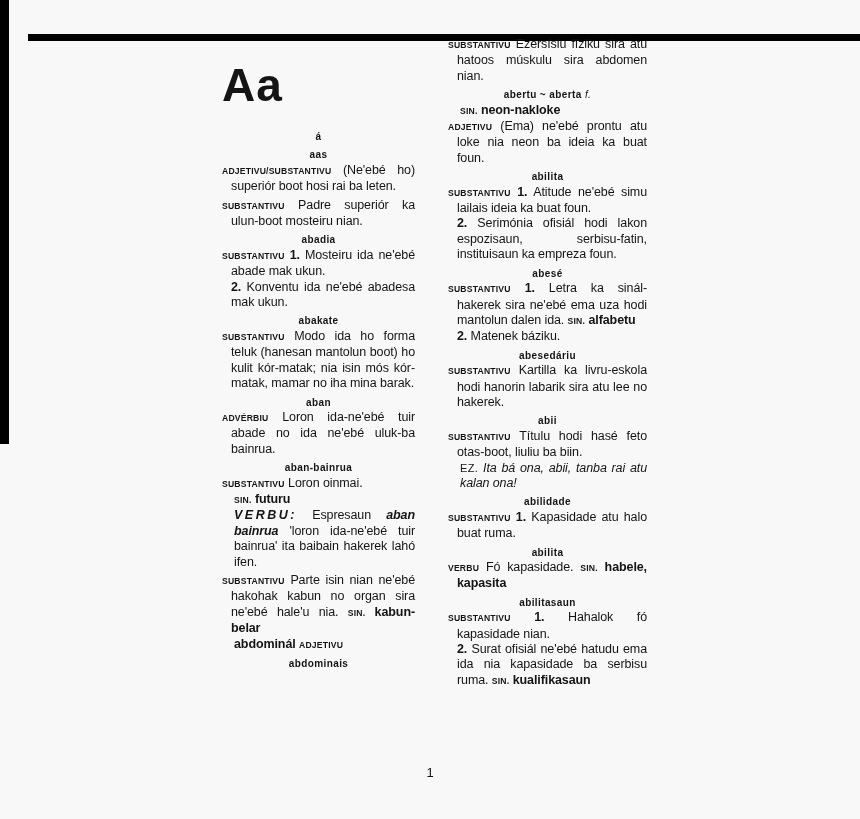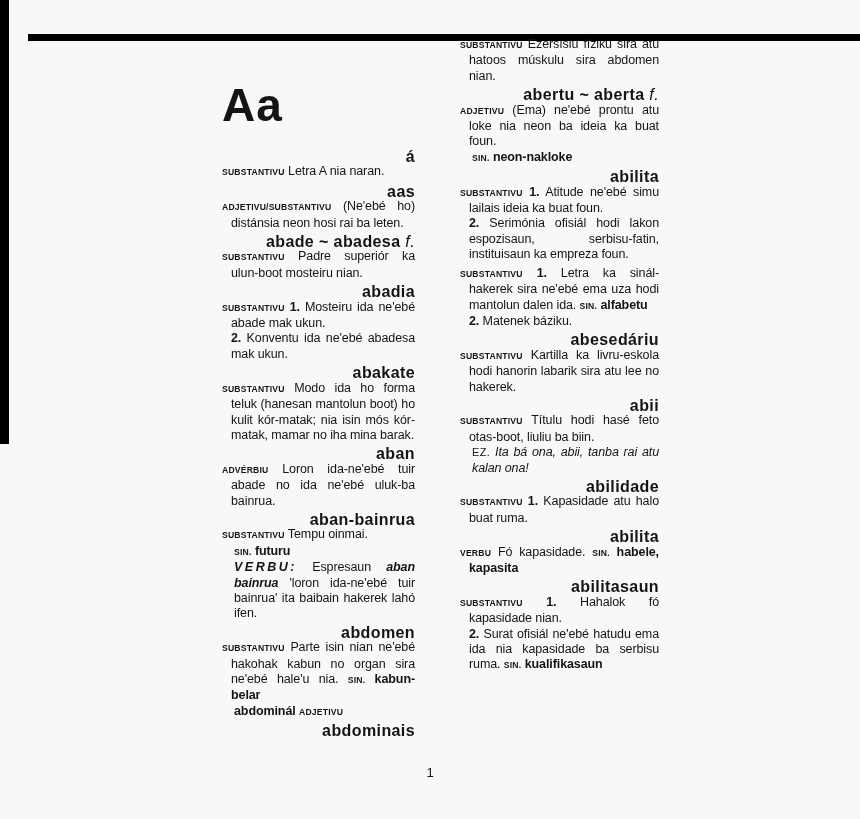--- a/index.html
+++ b/index.html
@@ -22,38 +22,38 @@
   .scan-bar-top{position:absolute;left:28px;top:34px;width:832px;height:7px;background:var(--bar);}
 
   
   .col{
     position:absolute;
     font-size:12.5px;
     line-height:15.4px;
     text-align:justify;
     letter-spacing:-0.1px;
   }
-  .col-left{left:222px;top:82px;width:193px;}
-  .col-right{left:460px;top:37px;width:199px;}
+  .col-left{left:222px;top:62px;width:193px;}
+  .col-right{left:448px;top:37px;width:199px;}
 
   .letter-heading{
     font-size:46px;
     font-weight:bold;
     line-height:1;
     letter-spacing:1px;
     margin:0 0 21px 0;
     text-align:left;
   }
 
   .entry{margin:0 0 3px 0;}
   .head{
     font-weight:bold;
-    font-size:16px;
+    font-size:10px;
     letter-spacing:0.4px;
-    text-align:right;
+    text-align:center;
   }
   p.para{margin:0;}
   .k-def{padding-left:9px;text-indent:-9px;}
   .k-sense{padding-left:9px;}
   .k-sub{padding-left:12px;}
 
   
   .r-lab{font-weight:bold;font-size:8.6px;letter-spacing:0.2px;}
   .r-sin{font-weight:bold;font-size:8.6px;letter-spacing:0.2px;}
   .r-ez{font-size:11px;letter-spacing:0.4px;}
@@ -77,76 +77,74 @@
 <body>
 
 <div class="scan-bar-left"></div>
 <div class="scan-bar-top"></div>
 
 <div class="col col-left">
   <div class="letter-heading">Aa</div>
   <div>
       <div class="entry">
         <div class="head"><span class="r-hw">á</span></div>
-        <p class="para k-def"><span class="r-lab">SUBSTANTIVU</span><span class="r-pl"> Letra A nia naran.</span></p>
       </div>
       <div class="entry">
         <div class="head"><span class="r-hw">aas</span></div>
-        <p class="para k-def"><span class="r-lab">ADJETIVU/SUBSTANTIVU</span><span class="r-pl"> (Ne'ebé ho) distánsia neon hosi rai ba leten.</span></p>
+        <p class="para k-def"><span class="r-lab">ADJETIVU/SUBSTANTIVU</span><span class="r-pl"> (Ne'ebé ho) superiór boot hosi rai ba leten.</span></p>
       </div>
       <div class="entry">
-        <div class="head"><span class="r-hw">abade</span><span class="r-pl"> ~ </span><span class="r-hw">abadesa</span><span class="r-fem"> f.</span></div>
         <p class="para k-def"><span class="r-lab">SUBSTANTIVU</span><span class="r-pl"> Padre superiór ka ulun-boot mosteiru nian.</span></p>
       </div>
       <div class="entry">
         <div class="head"><span class="r-hw">abadia</span></div>
         <p class="para k-def"><span class="r-lab">SUBSTANTIVU</span><span class="r-b"> 1.</span><span class="r-pl"> Mosteiru ida ne'ebé abade mak ukun.</span></p>
         <p class="para k-sense"><span class="r-b">2.</span><span class="r-pl"> Konventu ida ne'ebé abadesa mak ukun.</span></p>
       </div>
       <div class="entry">
         <div class="head"><span class="r-hw">abakate</span></div>
         <p class="para k-def"><span class="r-lab">SUBSTANTIVU</span><span class="r-pl"> Modo ida ho forma teluk (hanesan mantolun boot) ho kulit kór-matak; nia isin mós kór-matak, mamar no iha mina barak.</span></p>
       </div>
       <div class="entry">
         <div class="head"><span class="r-hw">aban</span></div>
         <p class="para k-def"><span class="r-lab">ADVÉRBIU</span><span class="r-pl"> Loron ida-ne'ebé tuir abade no ida ne'ebé uluk-ba bainrua.</span></p>
       </div>
       <div class="entry">
         <div class="head"><span class="r-hw">aban-bainrua</span></div>
-        <p class="para k-def"><span class="r-lab">SUBSTANTIVU</span><span class="r-pl"> Tempu oinmai.</span></p>
+        <p class="para k-def"><span class="r-lab">SUBSTANTIVU</span><span class="r-pl"> Loron oinmai.</span></p>
         <p class="para k-sub"><span class="r-sin">SIN.</span><span class="r-b"> futuru</span></p>
         <p class="para k-sub"><span class="r-note">VERBU:</span><span class="r-pl"> Espresaun </span><span class="r-bi">aban bainrua</span><span class="r-pl"> 'loron ida-ne'ebé tuir bainrua' ita baibain hakerek lahó ifen.</span></p>
       </div>
       <div class="entry">
-        <div class="head"><span class="r-hw">abdomen</span></div>
         <p class="para k-def"><span class="r-lab">SUBSTANTIVU</span><span class="r-pl"> Parte isin nian ne'ebé hakohak kabun no organ sira ne'ebé hale'u nia. </span><span class="r-sin">SIN.</span><span class="r-b"> kabun-belar</span></p>
         <p class="para k-sub"><span class="r-bw">abdominál </span><span class="r-lab">ADJETIVU</span></p>
       </div>
       <div class="entry">
         <div class="head"><span class="r-hw">abdominais</span></div>
       </div>
     </div>
 </div>
 
 <div class="col col-right">
   <div>
       <div class="entry">
         <p class="para k-def"><span class="r-lab">SUBSTANTIVU</span><span class="r-pl"> Ezersísiu fíziku sira atu hatoos múskulu sira abdomen nian.</span></p>
       </div>
       <div class="entry">
         <div class="head"><span class="r-hw">abertu</span><span class="r-pl"> ~ </span><span class="r-hw">aberta</span><span class="r-fem"> f.</span></div>
+        <p class="para k-sub"><span class="r-sin">SIN.</span><span class="r-b"> neon-nakloke</span></p>
         <p class="para k-def"><span class="r-lab">ADJETIVU</span><span class="r-pl"> (Ema) ne'ebé prontu atu loke nia neon ba ideia ka buat foun.</span></p>
-        <p class="para k-sub"><span class="r-sin">SIN.</span><span class="r-b"> neon-nakloke</span></p>
       </div>
       <div class="entry">
         <div class="head"><span class="r-hw">abilita</span></div>
         <p class="para k-def"><span class="r-lab">SUBSTANTIVU</span><span class="r-b"> 1.</span><span class="r-pl"> Atitude ne'ebé simu lailais ideia ka buat foun.</span></p>
         <p class="para k-sense"><span class="r-b">2.</span><span class="r-pl"> Serimónia ofisiál hodi lakon espozisaun, serbisu-fatin, instituisaun ka empreza foun.</span></p>
       </div>
       <div class="entry">
+        <div class="head"><span class="r-hw">abesé</span></div>
         <p class="para k-def"><span class="r-lab">SUBSTANTIVU</span><span class="r-b"> 1.</span><span class="r-pl"> Letra ka sinál-hakerek sira ne'ebé ema uza hodi mantolun dalen ida. </span><span class="r-sin">SIN.</span><span class="r-b"> alfabetu</span></p>
         <p class="para k-sense"><span class="r-b">2.</span><span class="r-pl"> Matenek báziku.</span></p>
       </div>
       <div class="entry">
         <div class="head"><span class="r-hw">abesedáriu</span></div>
         <p class="para k-def"><span class="r-lab">SUBSTANTIVU</span><span class="r-pl"> Kartilla ka livru-eskola hodi hanorin labarik sira atu lee no hakerek.</span></p>
       </div>
       <div class="entry">
         <div class="head"><span class="r-hw">abii</span></div>
         <p class="para k-def"><span class="r-lab">SUBSTANTIVU</span><span class="r-pl"> Títulu hodi hasé feto otas-boot, liuliu ba biin.</span></p>

